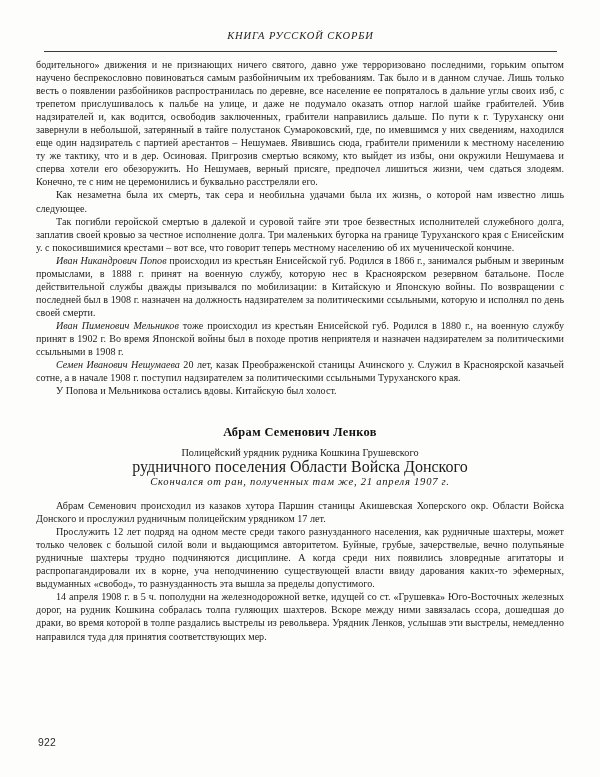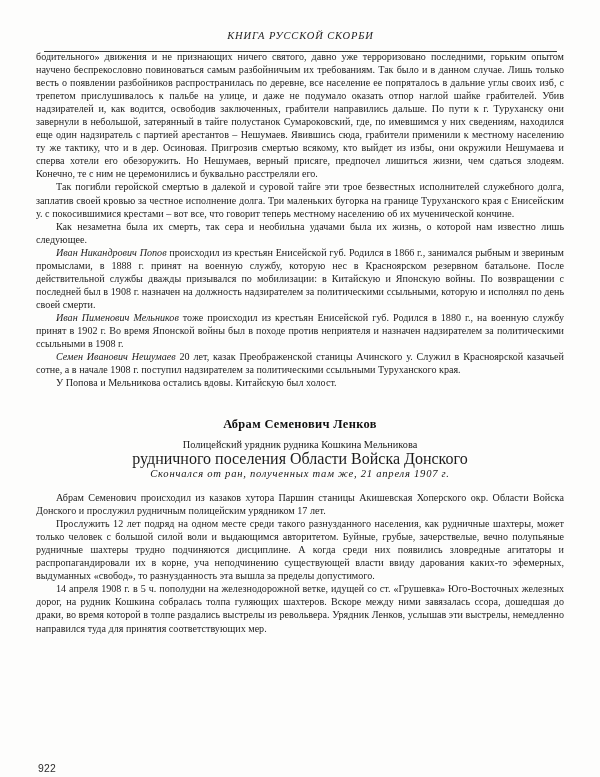--- a/index.html
+++ b/index.html
@@ -45,21 +45,21 @@
     top: 51px;
     left: 44px;
     width: 513px;
     height: 1.4px;
     background: #3a3a3a;
   }
 
   
   .column {
     position: absolute;
-    top: 50px;
+    top: 58px;
     left: 36px;
     width: 528px;
   }
 
   p.body {
     margin: 0;
     font-size: 10.1px;
     line-height: 13.05px;
     text-align: justify;
     text-justify: inter-word;
@@ -110,55 +110,55 @@
     color: #141414;
   }
   .after-head {
     margin-top: 10px;
   }
 
   
   .folio {
     position: absolute;
     left: 38px;
-    top: 763px;
+    top: 737px;
     font-size: 10.4px;
     color: #2a2a2a;
     font-family: "Liberation Sans", sans-serif;
     letter-spacing: 0.2px;
   }
 </style>
 </head>
 <body>
 
 <div class="page">
 
   <div class="running-head">КНИГА РУССКОЙ СКОРБИ</div>
 
   <div class="head-rule"></div>
 
   <div class="column">
 
     <p class="body noindent">бодительного» движения и не признающих ничего святого, давно уже терроризовано последними, горьким опытом научено беспрекословно повиноваться самым разбойничьим их требованиям. Так было и в данном случае. Лишь только весть о появлении разбойников распространилась по деревне, все население ее попряталось в дальние углы своих изб, с трепетом прислушивалось к пальбе на улице, и даже не подумало оказать отпор наглой шайке грабителей. Убив надзирателей и, как водится, освободив заключенных, грабители направились дальше. По пути к г. Туруханску они завернули в небольшой, затерянный в тайге полустанок Сумароковский, где, по имевшимся у них сведениям, находился еще один надзиратель с партией арестантов – Нешумаев. Явившись сюда, грабители применили к местному населению ту же тактику, что и в дер. Осиновая. Пригрозив смертью всякому, кто выйдет из избы, они окружили Нешумаева и сперва хотели его обезоружить. Но Нешумаев, верный присяге, предпочел лишиться жизни, чем сдаться злодеям. Конечно, те с ним не церемонились и буквально расстреляли его.</p>
 
+    <p class="body indent">Как незаметна была их смерть, так сера и необильна удачами была их жизнь, о которой нам известно лишь следующее.</p>
+
     <p class="body indent">Так погибли геройской смертью в далекой и суровой тайге эти трое безвестных исполнителей служебного долга, заплатив своей кровью за честное исполнение долга. Три маленьких бугорка на границе Туруханского края с Енисейским у. с покосившимися крестами – вот все, что говорит теперь местному населению об их мученической кончине.</p>
-
-    <p class="body indent">Как незаметна была их смерть, так сера и необильна удачами была их жизнь, о которой нам известно лишь следующее.</p>
 
     <p class="body indent"><i class="name">Иван Никандрович Попов</i><span> происходил из крестьян Енисейской губ. Родился в 1866 г., занимался рыбным и звериным промыслами, в 1888 г. принят на военную службу, которую нес в Красноярском резервном батальоне. После действительной службы дважды призывался по мобилизации: в Китайскую и Японскую войны. По возвращении с последней был в 1908 г. назначен на должность надзирателем за политическими ссыльными, которую и исполнял по день своей смерти.</span></p>
 
     <p class="body indent"><i class="name">Иван Пименович Мельников</i><span> тоже происходил из крестьян Енисейской губ. Родился в 1880 г., на военную службу принят в 1902 г. Во время Японской войны был в походе против неприятеля и назначен надзирателем за политическими ссыльными в 1908 г.</span></p>
 
-    <p class="body indent"><i class="name">Семен Иванович Нешумаев</i><span> 20 лет, казак Преображенской станицы Ачинского у. Служил в Красноярской казачьей сотне, а в начале 1908 г. поступил надзирателем за политическими ссыльными Туруханского края.</span></p>
+    <p class="body indent"><i class="name">Семен Иванович Нешумаева</i><span> 20 лет, казак Преображенской станицы Ачинского у. Служил в Красноярской казачьей сотне, а в начале 1908 г. поступил надзирателем за политическими ссыльными Туруханского края.</span></p>
 
     <p class="body indent">У Попова и Мельникова остались вдовы. Китайскую был холост.</p>
 
     <div class="section-head">
       <div class="person-name">Абрам Семенович Ленков</div>
-      <div class="role">Полицейский урядник рудника Кошкина Мельникова</div>
+      <div class="role">Полицейский урядник рудника Кошкина Грушевского</div>
       <div class="role-line2">рудничного поселения Области Войска Донского</div>
       <div class="death-note">Скончался от ран, полученных там же, 21 апреля 1907 г.</div>
     </div>
 
     <div class="after-head">
       <p class="body indent">Абрам Семенович происходил из казаков хутора Паршин станицы Акишевская Хоперского окр. Области Войска Донского и прослужил рудничным полицейским урядником 17 лет.</p>
 
       <p class="body indent">Прослужить 12 лет подряд на одном месте среди такого разнузданного населения, как рудничные шахтеры, может только человек с большой силой воли и выдающимся авторитетом. Буйные, грубые, зачерствелые, вечно полупьяные рудничные шахтеры трудно подчиняются дисциплине. А когда среди них появились зловредные агитаторы и распропагандировали их в корне, уча неподчинению существующей власти ввиду дарования каких-то эфемерных, выдуманных «свобод», то разнузданность эта вышла за пределы допустимого.</p>
 
       <p class="body indent">14 апреля 1908 г. в 5 ч. пополудни на железнодорожной ветке, идущей со ст. «Грушевка» Юго-Восточных железных дорог, на рудник Кошкина собралась толпа гуляющих шахтеров. Вскоре между ними завязалась ссора, дошедшая до драки, во время которой в толпе раздались выстрелы из револьвера. Урядник Ленков, услышав эти выстрелы, немедленно направился туда для принятия соответствующих мер.</p>

